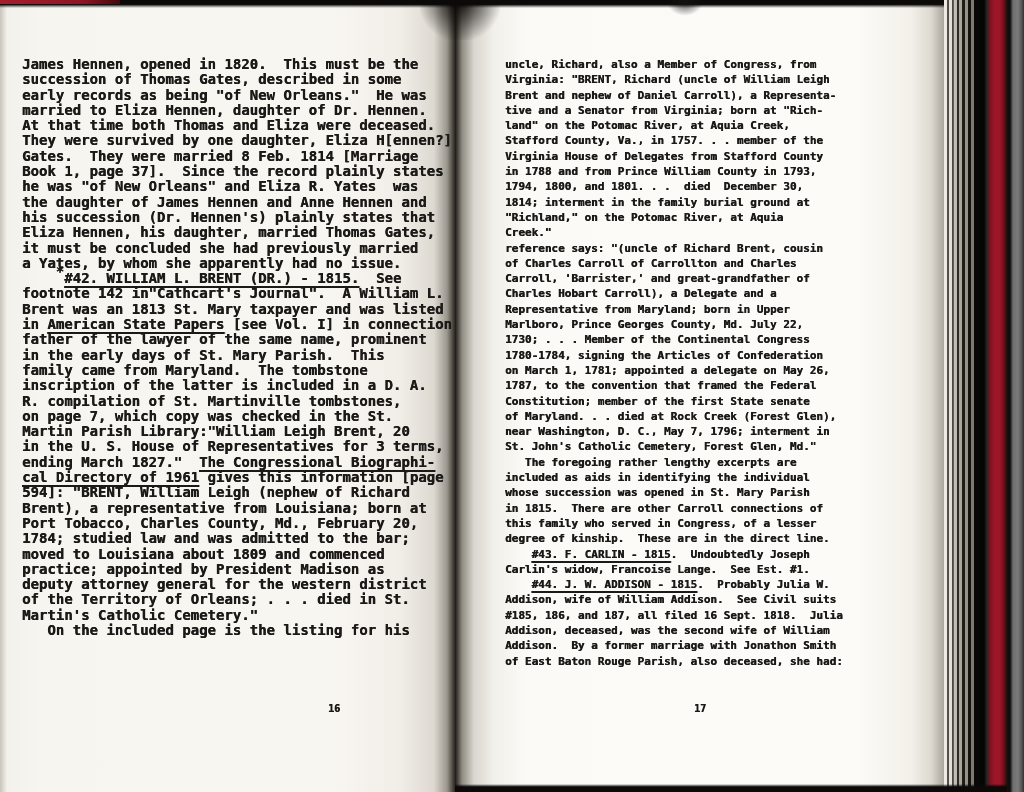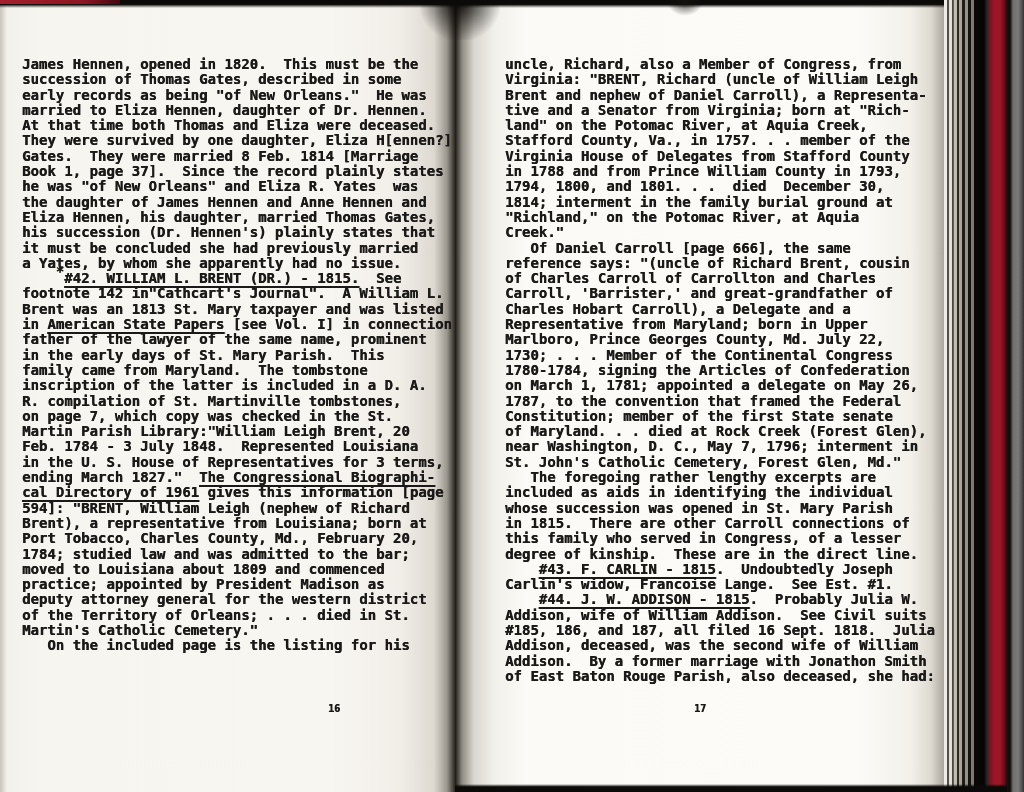--- a/index.html
+++ b/index.html
@@ -42,21 +42,21 @@
       #14120d 24px,#14120d 27px,#7e7a72 27px,#7e7a72 30px,#0a0908 30px,#050505 40px,
       #2a2624 43px,#7e1220 46px,#9c1628 51px,#9c1628 56px,#6e0e18 60px,
       #161311 63px,#0d0c0b 66px,#6f6f6f 69px,#7b7b7b 74px,#515151 78px,#303030 80px);
   }
   .bottom-edge {
     position:absolute; left:455px; top:784px; width:552px; height:8px;
     background:linear-gradient(180deg,rgba(10,9,8,0) 0%,#0b0a09 35%,#0b0a09 100%);
   }
   .page-text { position:absolute; z-index:5; }
   .page-text-left { left:22px;  top:57px; font-size:14px;   line-height:15.3px; }
-  .page-text-right{ left:505px; top:57px; font-size:14px; line-height:15.3px; }
+  .page-text-right{ left:505px; top:57px; font-size:11px; line-height:15.3px; }
   .line { white-space:pre; text-shadow:0.4px 0 0 currentColor; }
   .u { text-decoration:underline; text-decoration-thickness:1.5px; text-underline-offset:2.5px;text-align:center; }
   .sup { position:relative; top:-7px; }
   .pageno {
     position:absolute; z-index:5; font-size:10px;
     text-shadow:0.4px 0 0 currentColor;
   }
   .pageno-left  { left:328px; top:703px; }
   .pageno-right { left:694px; top:703px; }
 </style>
@@ -77,36 +77,35 @@
       <div class="line"><span>James Hennen, opened in 1820.  This must be the</span></div>
       <div class="line"><span>succession of Thomas Gates, described in some</span></div>
       <div class="line"><span>early records as being "of New Orleans."  He was</span></div>
       <div class="line"><span>married to Eliza Hennen, daughter of Dr. Hennen.</span></div>
       <div class="line"><span>At that time both Thomas and Eliza were deceased.</span></div>
       <div class="line"><span>They were survived by one daughter, Eliza H[ennen?]</span></div>
       <div class="line"><span>Gates.  They were married 8 Feb. 1814 [Marriage</span></div>
       <div class="line"><span>Book 1, page 37].  Since the record plainly states</span></div>
       <div class="line"><span>he was "of New Orleans" and Eliza R. Yates  was</span></div>
       <div class="line"><span>the daughter of James Hennen and Anne Hennen and</span></div>
+      <div class="line"><span>his succession (Dr. Hennen's) plainly states that</span></div>
       <div class="line"><span>Eliza Hennen, his daughter, married Thomas Gates,</span></div>
-      <div class="line"><span>his succession (Dr. Hennen's) plainly states that</span></div>
       <div class="line"><span>it must be concluded she had previously married</span></div>
       <div class="line"><span>a Yates, by whom she apparently had no issue.</span></div>
       <div class="line"><span>    </span><span class="sup">*</span><span class="u">#42. WILLIAM L. BRENT (DR.) - 1815.</span><span>  See</span></div>
       <div class="line"><span>footnote 142 in"Cathcart's Journal".  A William L.</span></div>
       <div class="line"><span>Brent was an 1813 St. Mary taxpayer and was listed</span></div>
       <div class="line"><span>in </span><span class="u">American State Papers</span><span> [see Vol. I] in connection</span></div>
       <div class="line"><span>father of the lawyer of the same name, prominent</span></div>
       <div class="line"><span>in the early days of St. Mary Parish.  This</span></div>
       <div class="line"><span>family came from Maryland.  The tombstone</span></div>
       <div class="line"><span>inscription of the latter is included in a D. A.</span></div>
       <div class="line"><span>R. compilation of St. Martinville tombstones,</span></div>
       <div class="line"><span>on page 7, which copy was checked in the St.</span></div>
       <div class="line"><span>Martin Parish Library:"William Leigh Brent, 20</span></div>
-      <div class="line"><span>Feb. 1784 - 3 July 1848.  Represented Louisiana</span></div>
       <div class="line"><span>in the U. S. House of Representatives for 3 terms,</span></div>
       <div class="line"><span>ending March 1827."  </span><span class="u">The Congressional Biographi-</span></div>
       <div class="line"><span class="u">cal Directory of 1961</span><span> gives this information [page</span></div>
       <div class="line"><span>594]: "BRENT, William Leigh (nephew of Richard</span></div>
       <div class="line"><span>Brent), a representative from Louisiana; born at</span></div>
       <div class="line"><span>Port Tobacco, Charles County, Md., February 20,</span></div>
       <div class="line"><span>1784; studied law and was admitted to the bar;</span></div>
       <div class="line"><span>moved to Louisiana about 1809 and commenced</span></div>
       <div class="line"><span>practice; appointed by President Madison as</span></div>
       <div class="line"><span>deputy attorney general for the western district</span></div>
@@ -121,21 +120,20 @@
       <div class="line"><span>Brent and nephew of Daniel Carroll), a Representa-</span></div>
       <div class="line"><span>tive and a Senator from Virginia; born at "Rich-</span></div>
       <div class="line"><span>land" on the Potomac River, at Aquia Creek,</span></div>
       <div class="line"><span>Stafford County, Va., in 1757. . . member of the</span></div>
       <div class="line"><span>Virginia House of Delegates from Stafford County</span></div>
       <div class="line"><span>in 1788 and from Prince William County in 1793,</span></div>
       <div class="line"><span>1794, 1800, and 1801. . .  died  December 30,</span></div>
       <div class="line"><span>1814; interment in the family burial ground at</span></div>
       <div class="line"><span>"Richland," on the Potomac River, at Aquia</span></div>
       <div class="line"><span>Creek."</span></div>
-      <div class="line"><span>   Of Daniel Carroll [page 666], the same</span></div>
       <div class="line"><span>reference says: "(uncle of Richard Brent, cousin</span></div>
       <div class="line"><span>of Charles Carroll of Carrollton and Charles</span></div>
       <div class="line"><span>Carroll, 'Barrister,' and great-grandfather of</span></div>
       <div class="line"><span>Charles Hobart Carroll), a Delegate and a</span></div>
       <div class="line"><span>Representative from Maryland; born in Upper</span></div>
       <div class="line"><span>Marlboro, Prince Georges County, Md. July 22,</span></div>
       <div class="line"><span>1730; . . . Member of the Continental Congress</span></div>
       <div class="line"><span>1780-1784, signing the Articles of Confederation</span></div>
       <div class="line"><span>on March 1, 1781; appointed a delegate on May 26,</span></div>
       <div class="line"><span>1787, to the convention that framed the Federal</span></div>

